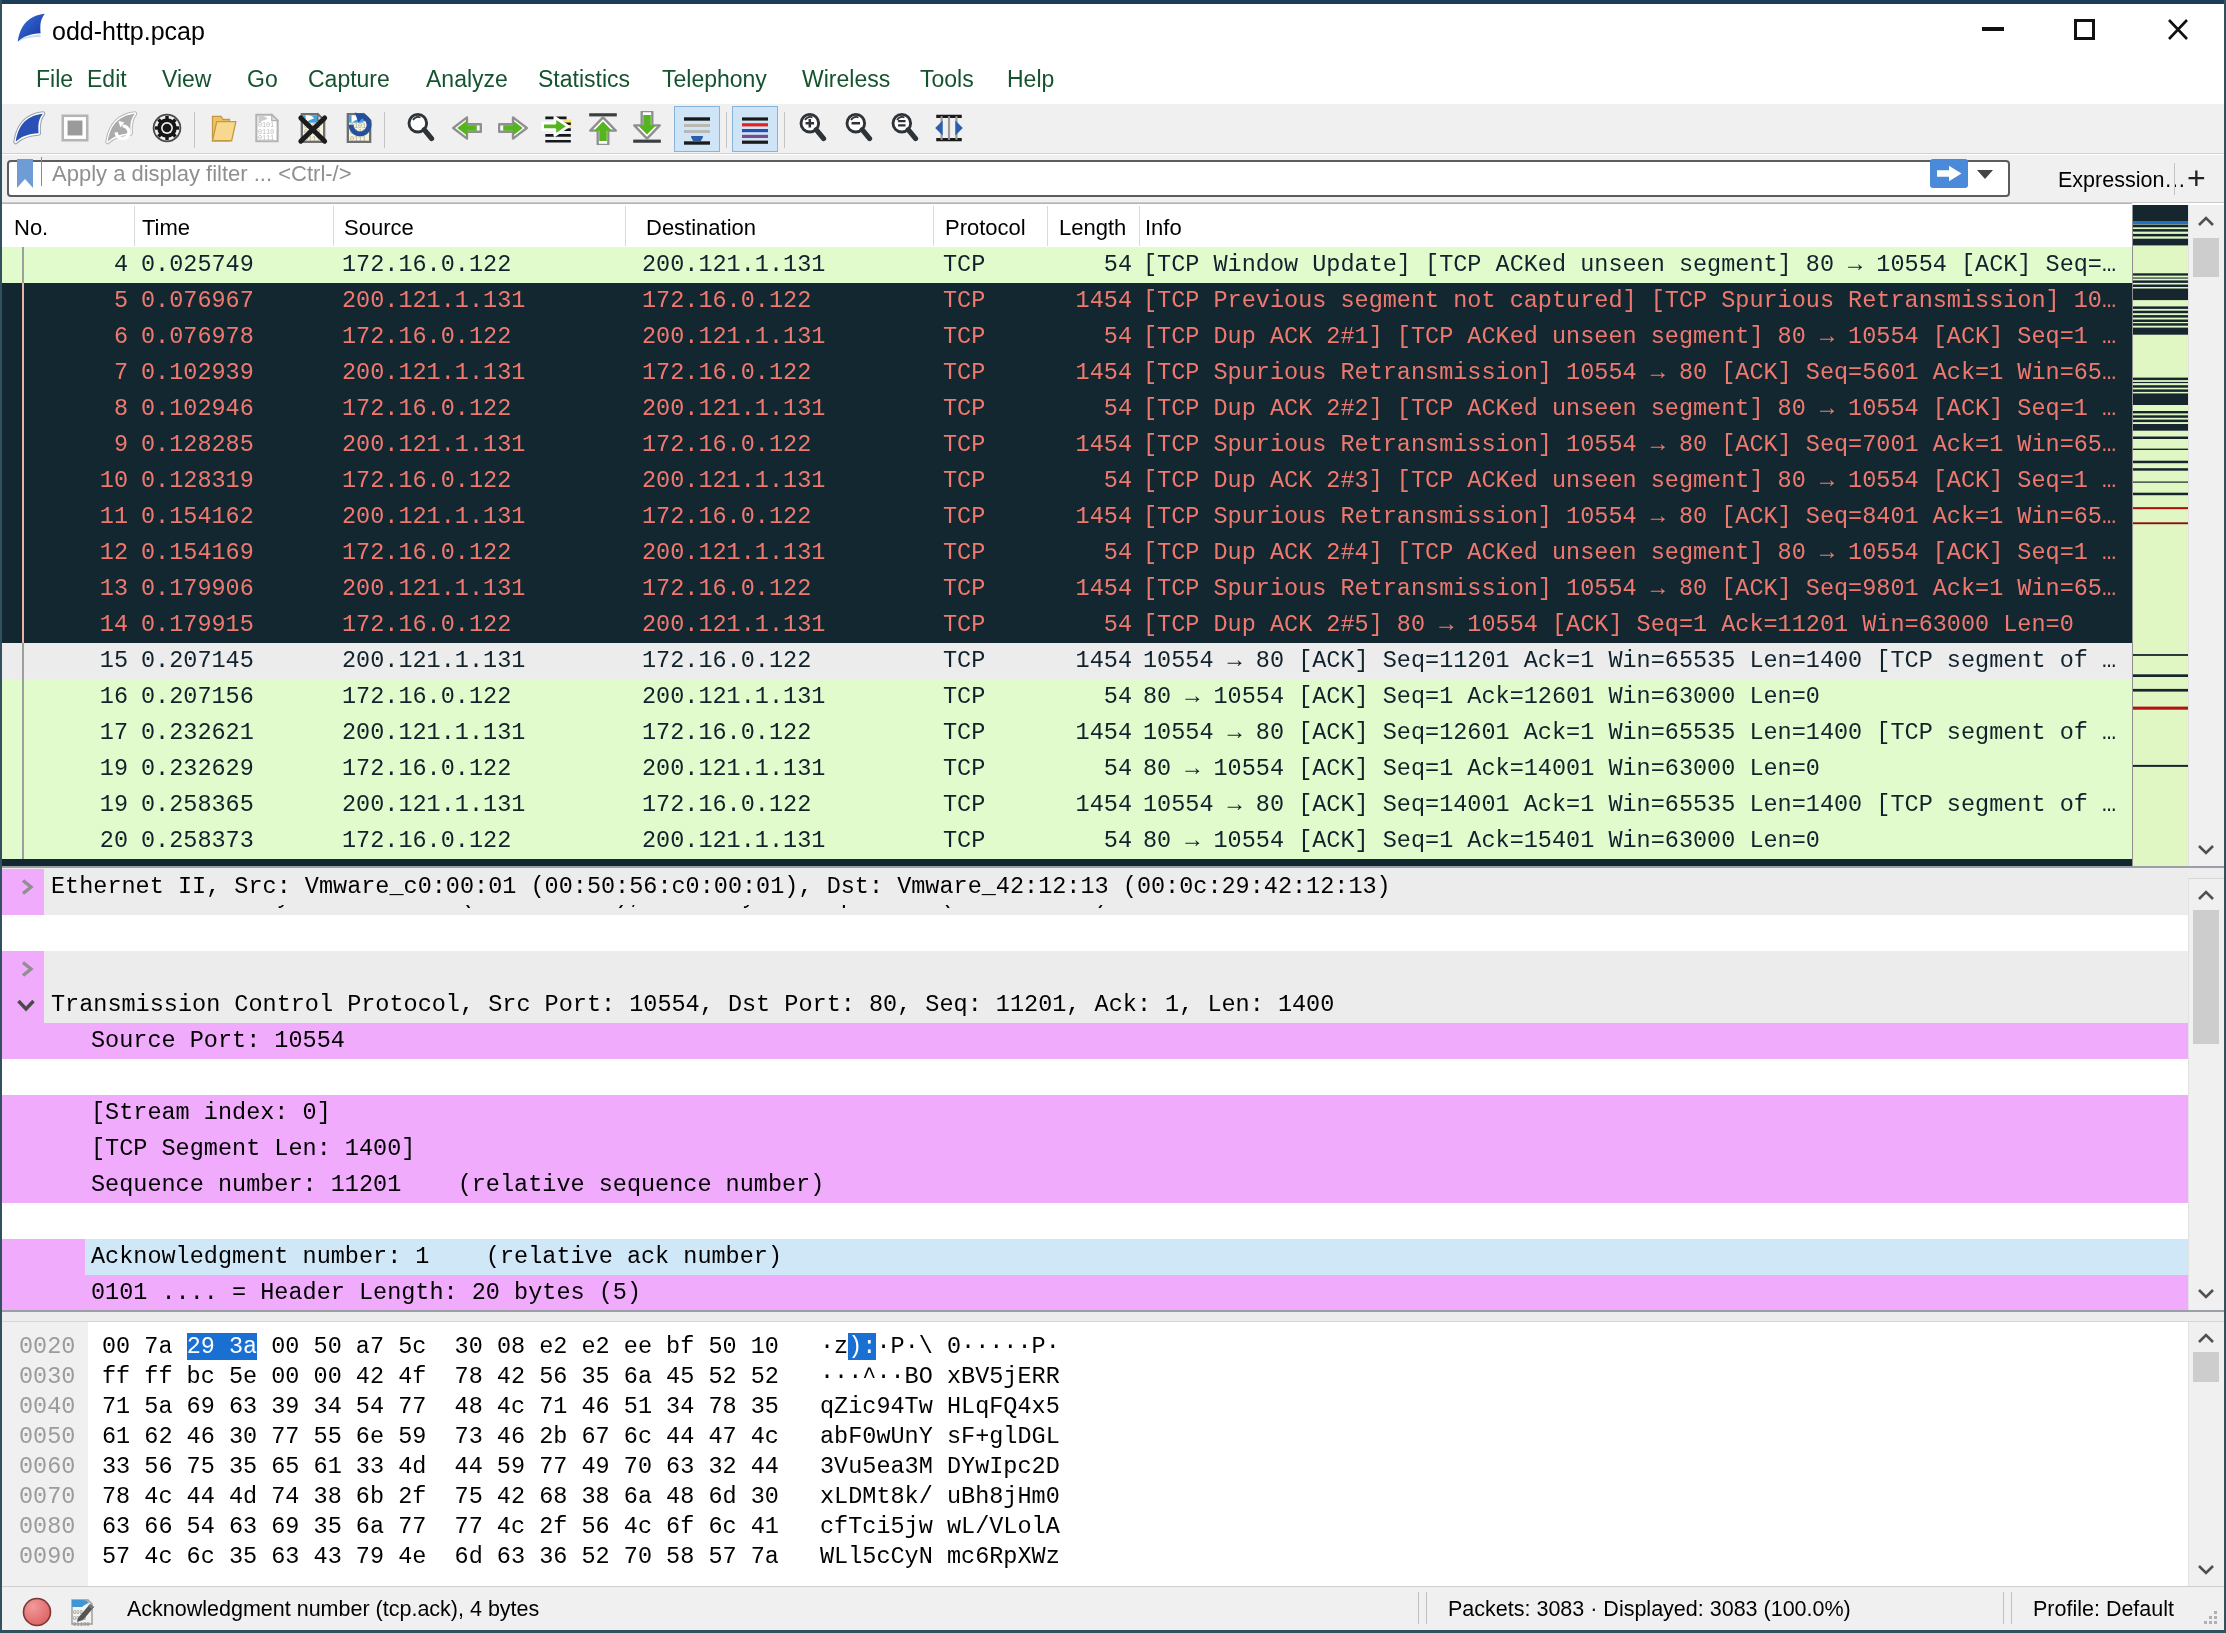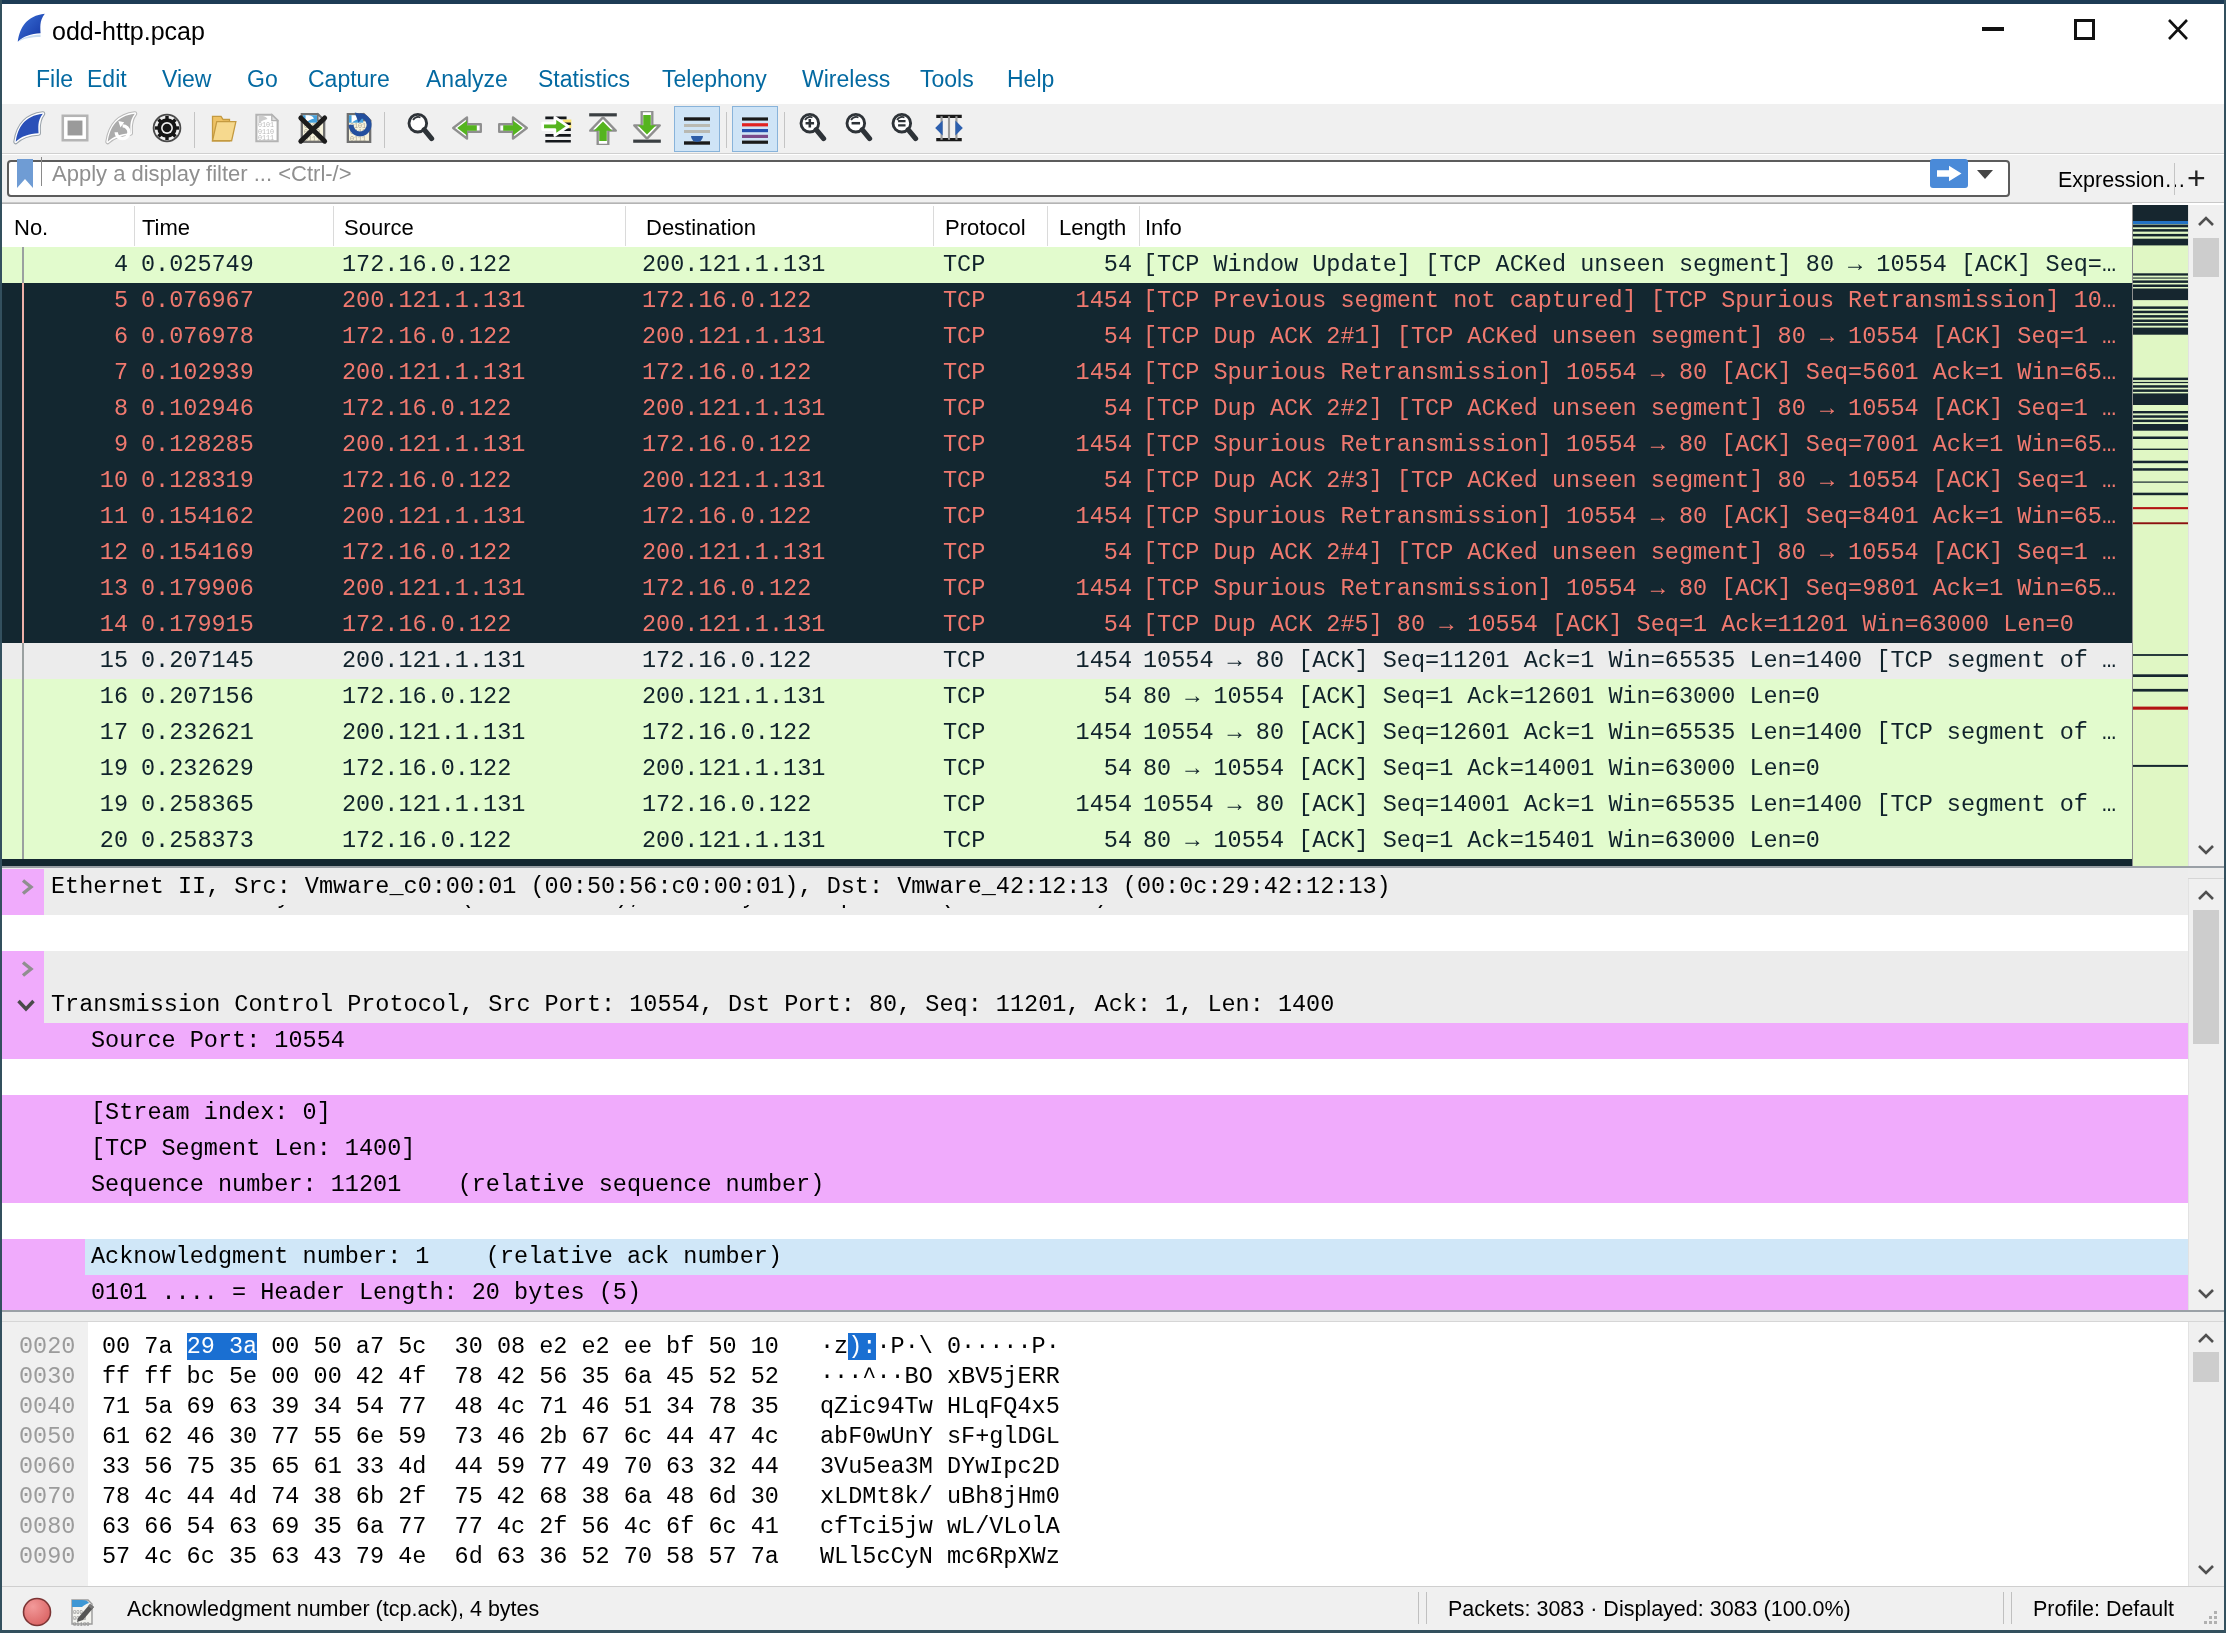--- a/index.html
+++ b/index.html
@@ -5,21 +5,21 @@
 html,body { width:2226px; height:1633px; overflow:hidden; }
 #win { position:relative; width:2226px; height:1633px; background:#fff;
   font-family:"Liberation Sans", sans-serif; }
 
 #topstrip { position:absolute; left:0; top:0; width:2226px; height:4px; background:#1d3c55; }
 #lborder { position:absolute; left:0; top:0; width:2px; height:1633px; background:#33505e; }
 #rborder { position:absolute; right:0; top:0; width:2px; height:1633px; background:#33505e; }
 #bborder { position:absolute; left:0; bottom:0; width:2226px; height:3px; background:#33505e; }
 #title { position:absolute; left:52px; top:17px; font-size:25px; color:#000; }
 
-.mi { position:absolute; top:66px; font-size:23px; color:#0369a1; }
+.mi { position:absolute; top:66px; font-size:23px; color:#14532d; }
 
 #toolbar { position:absolute; left:2px; top:104px; width:2222px; height:50px; background:#f0f0f0; border-bottom:1px solid #d0d0d0; }
 .tsep { position:absolute; top:112px; width:1px; height:36px; background:#c4c4c4; }
 .chk { position:absolute; top:106px; width:46px; height:46px; background:#cfe4f6; border:1px solid #88b3da; }
 
 #filterbar { position:absolute; left:2px; top:155px; width:2222px; height:48px; background:#f0f0f0; border-bottom:1px solid #c9c9c9; }
 #finput { position:absolute; left:5px; top:5px; width:2003px; height:37px; background:#fff; border:2px solid #5c5c5c; border-radius:4px; }
 #fbook { position:absolute; left:14px; top:3px; }
 #fbsep { position:absolute; left:39px; top:2px; width:1px; height:29px; background:#8a8a8a; }
 #fph { position:absolute; left:50px; top:6px; font-size:22px; color:#8f8f8f; }

